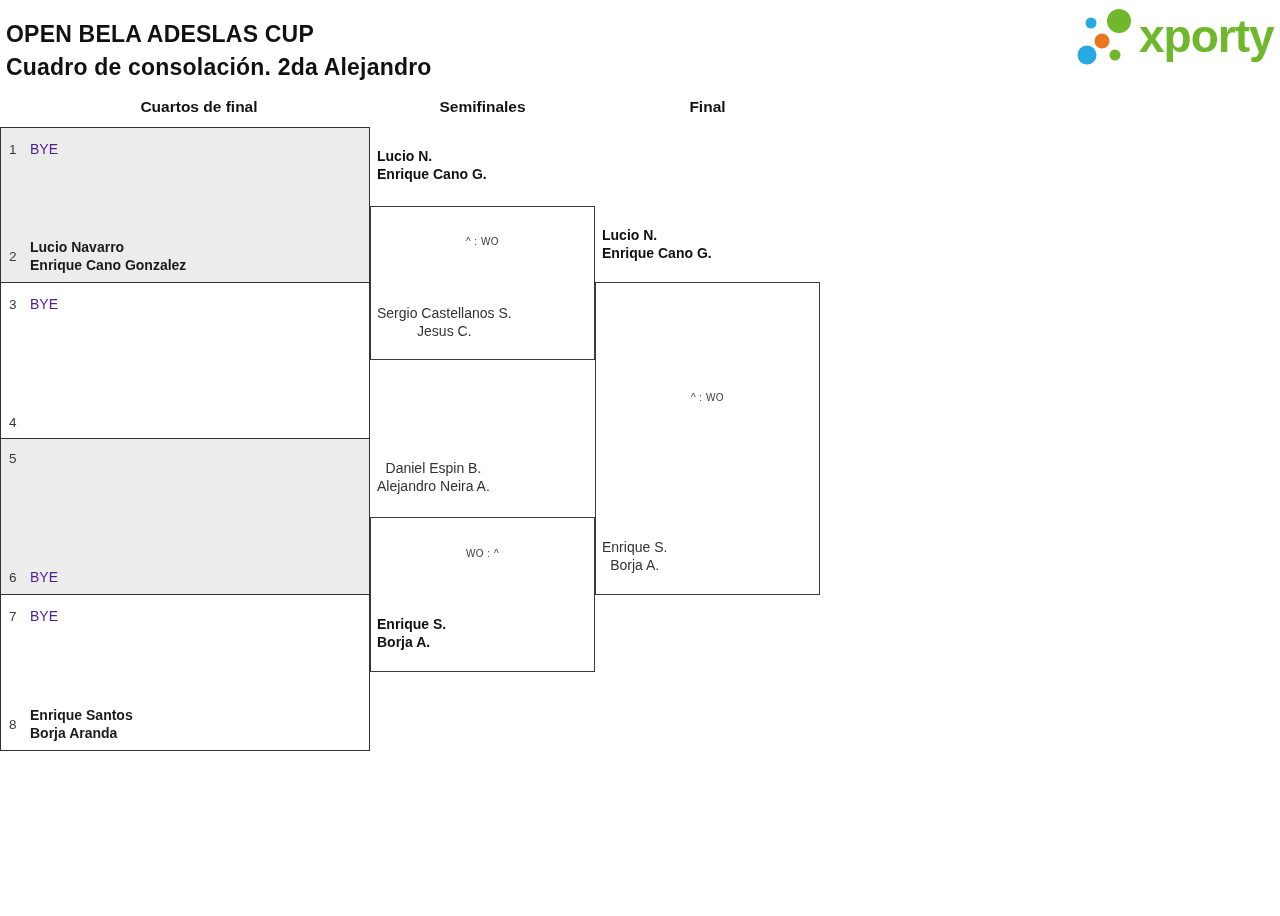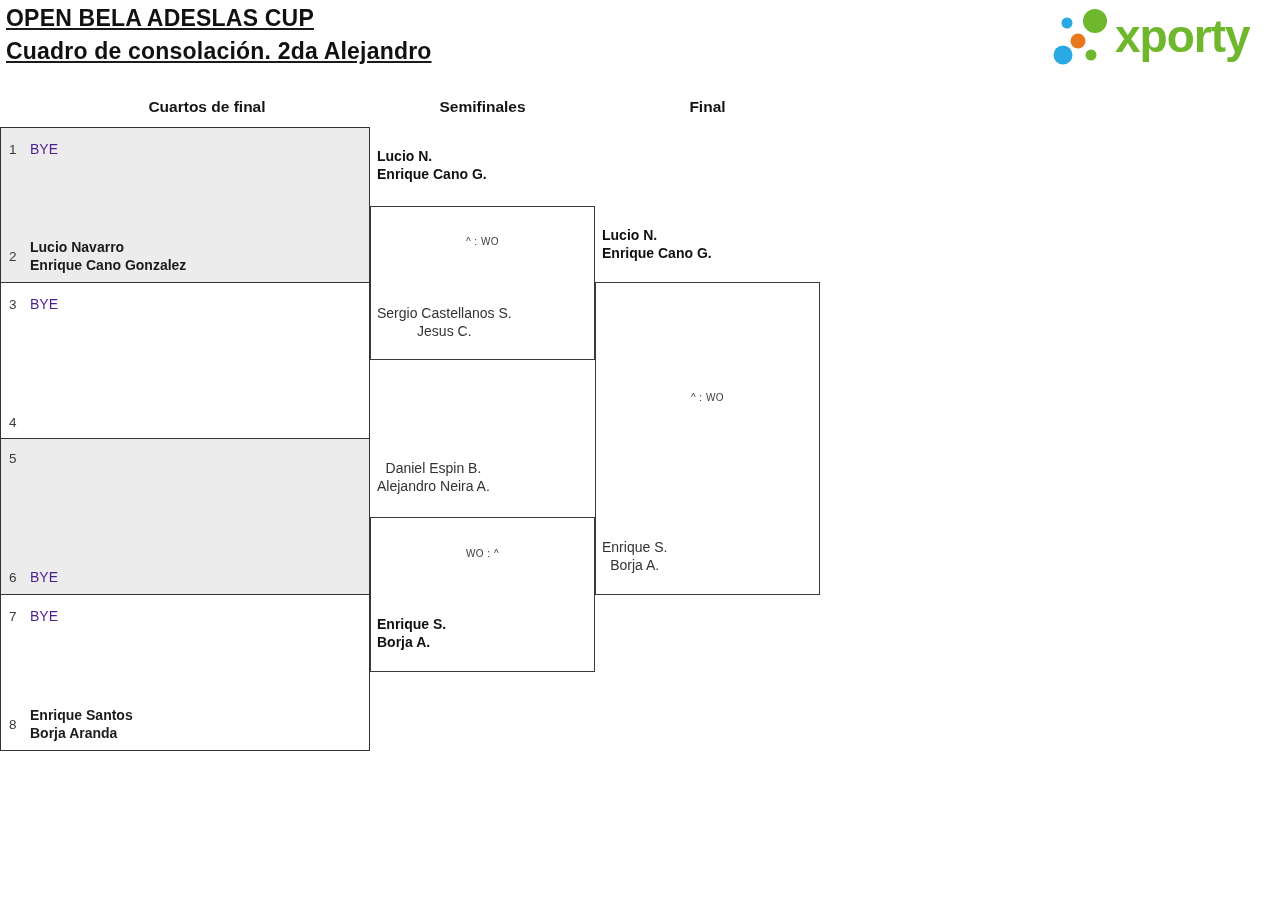--- a/index.html
+++ b/index.html
@@ -7,29 +7,29 @@
   body {
     width: 1280px; height: 916px;
     position: relative;
     font-family: "Liberation Sans", sans-serif;
     color: #1b1b1b;
     overflow: hidden;
   }
   .abs { position: absolute; }
 
   
-  .title-block { left: 6px; top: 2px; text-decoration: underline; }
+  .title-block { left: 6px; top: 18px; }
   .title-line { font-size: 23px; line-height: 33px; font-weight: 700; color: #111; letter-spacing: 0.2px; }
 
-  .logo { left: 1045px; top: 0; height: 70px; display: flex; align-items: center; text-decoration: none; }
+  .logo { left: 1069px; top: 0; height: 70px; display: flex; align-items: center; text-decoration: none; }
   .logo-wordmark { font-size: 46px; font-weight: 700; letter-spacing: -1px; margin-left: 8px; margin-top: 2px; color: #6fb82d; }
 
   
   .round-header { top: 98px; text-align: center; font-size: 15.5px; font-weight: 700; color: #141414; }
-  .rh-qf { left: 8px; width: 370px; padding-left: 28px; }
+  .rh-qf { left: 0; width: 370px; padding-left: 28px; }
   .rh-sf { left: 370px; width: 225px; }
   .rh-f  { left: 595px; width: 225px; }
 
   
   .qf-box {
     left: 0; width: 370px;
     border: 1px solid #333;
     background: #ffffff;
     display: flex; flex-direction: column; justify-content: space-between;
     padding: 12px 8px 8px 8px;

